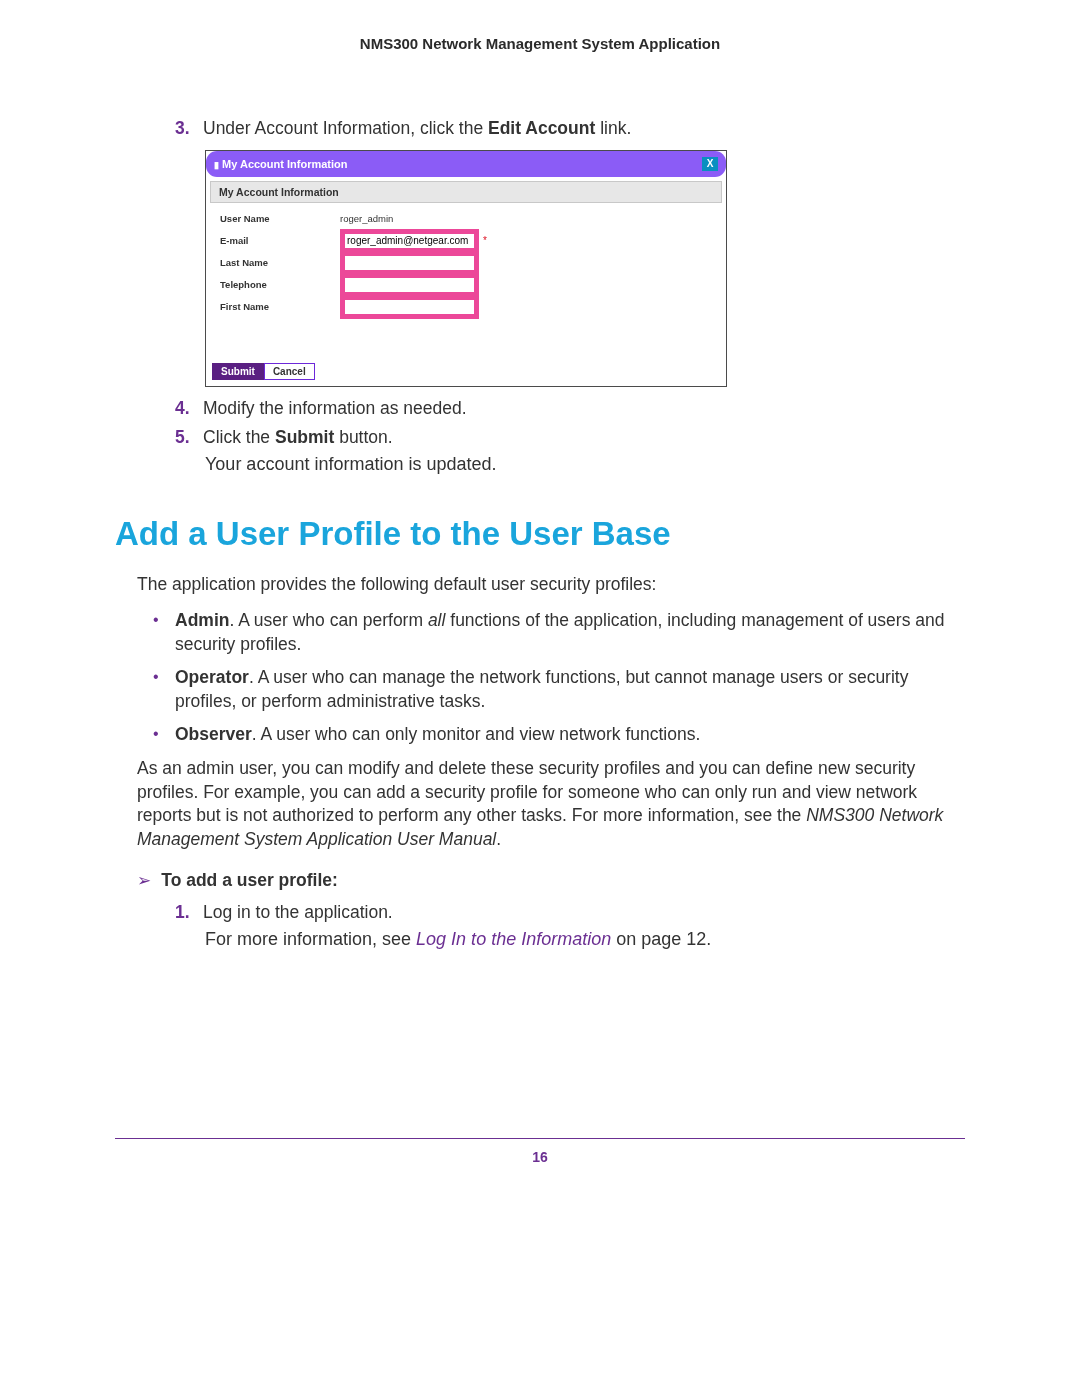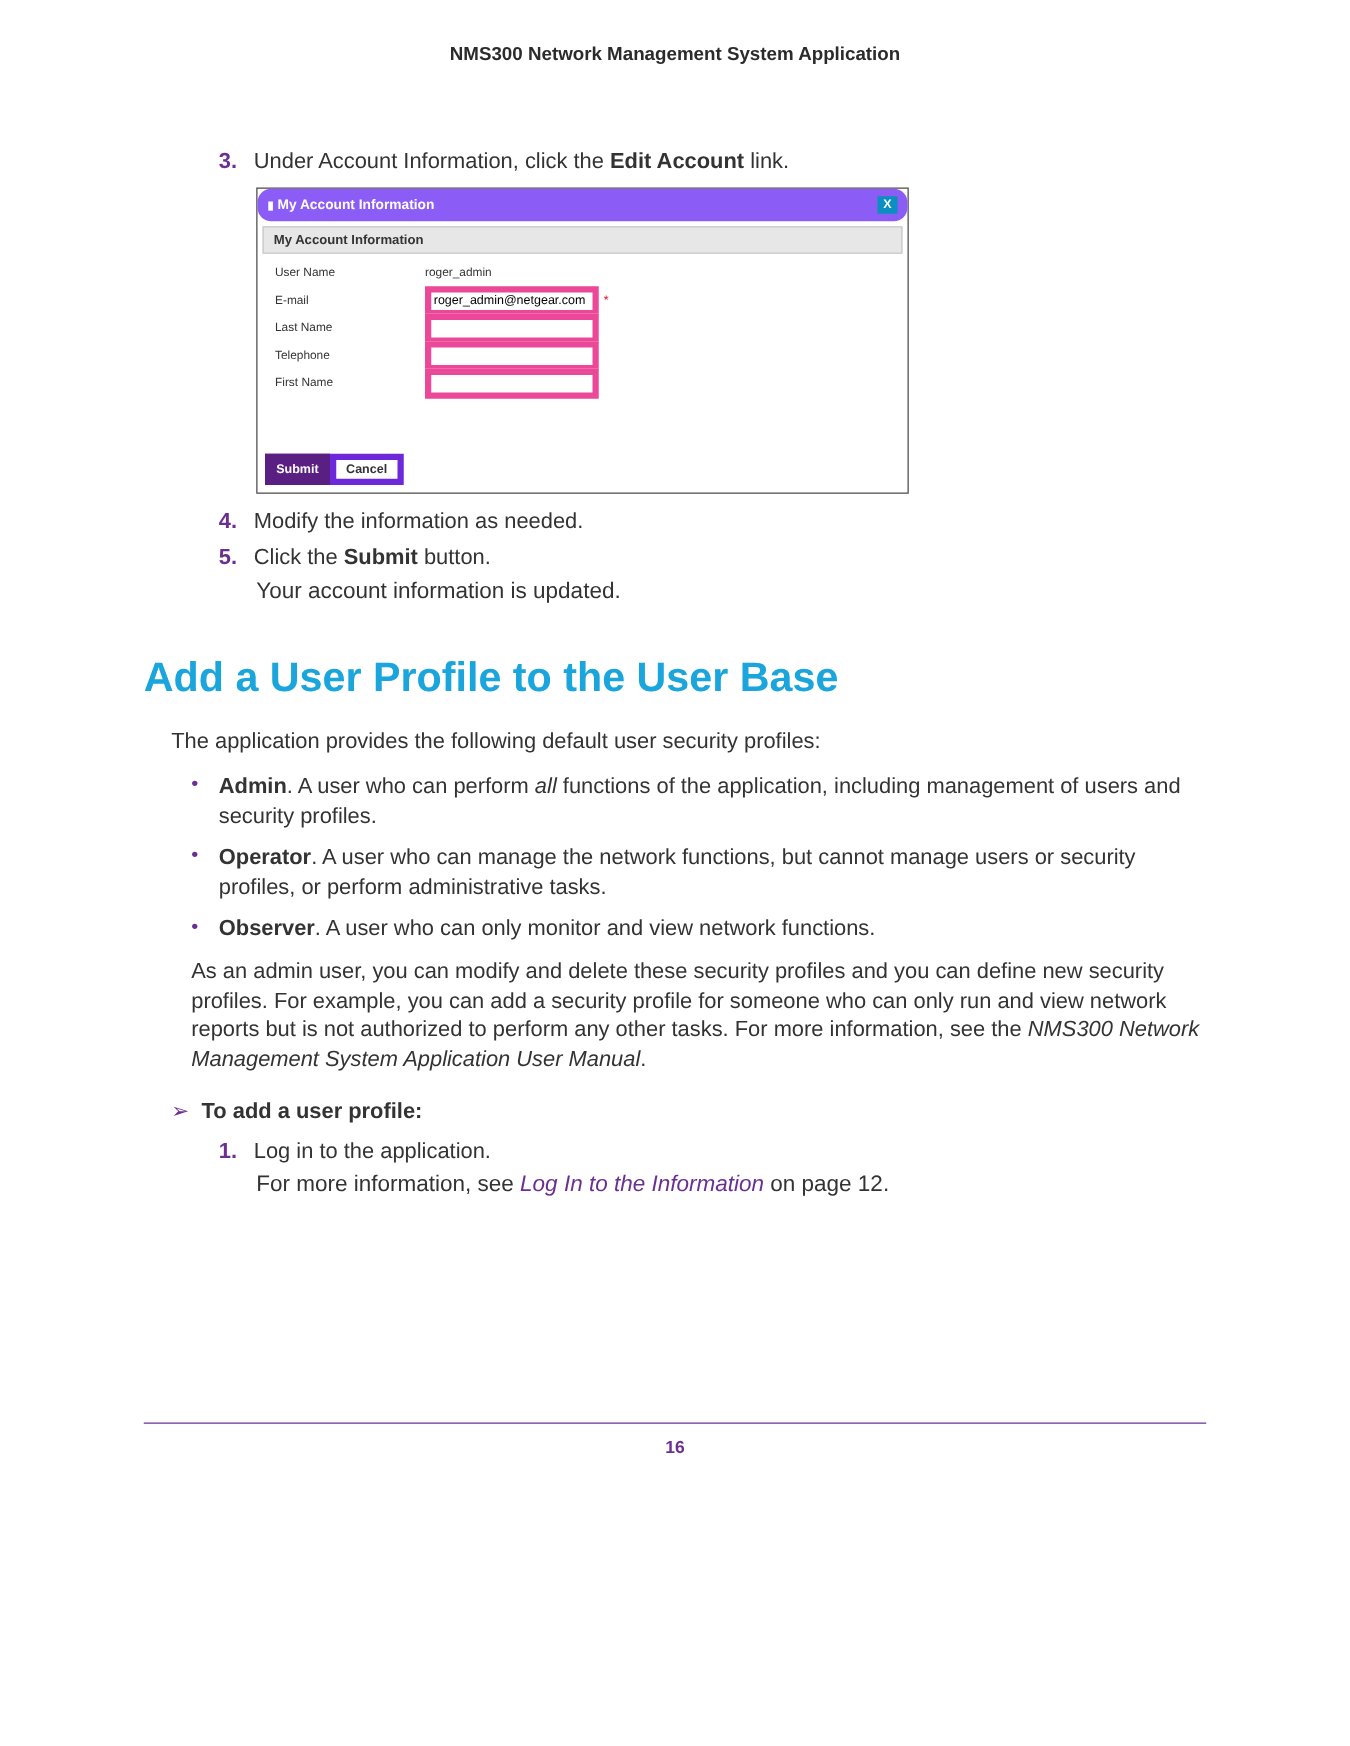--- a/index.html
+++ b/index.html
@@ -76,21 +76,21 @@
   .shot-section {
     background: #e7e7e7;
     border: 1px solid #c8c8c8;
     padding: 4px 8px;
     font-weight: bold;
     color: #333;
     font-size: 10.5px;
   }
   .shot-form { padding: 6px 10px 30px 10px; }
   .frow { display:flex; align-items:center; height: 20px; margin-bottom: 2px; }
-  .flabel { width: 120px; font-weight: normal; color:#333; font-size: 9.5px; }
+  .flabel { width: 120px; font-weight: bold; color:#333; font-size: 9.5px; }
   .fval { font-size: 9.5px; color:#333; }
   .finput {
     border: 5px solid #ec4899;
     width: 125px;
     height: 14px;
     font-size: 10px;
     padding: 0 2px;
   }
   .req { color:#d12; font-size: 10px; margin-left: 4px; }
   .shot-buttons { padding: 6px 6px; display:flex; gap:0; }
@@ -98,21 +98,21 @@
     background: #5a1f82;
     color: #fff;
     border: 1px solid #5a1f82;
     font-size: 10px;
     padding: 2px 8px;
     font-weight: bold;
   }
   .btn-cancel {
     background: #fff;
     color: #333;
-    border: 5px solid #6d28d9;
+    border: 1px solid #6d28d9;
     font-size: 10px;
     padding: 2px 8px;
     font-weight: bold;
   }
 
   .footer {
     position: absolute;
     left: 115px; right: 115px;
     bottom: 30px;
     text-align: center;
@@ -212,21 +212,21 @@
       </div>
     </div>
     <div class="bl-row">
       <div class="bl-dot">•</div>
       <div class="bl-text">
         <b>Observer</b><span>. A user who can only monitor and view network functions.</span>
       </div>
     </div>
   </div>
 
-  <p class="para" style="margin-left:38px; margin-top:4px">
+  <p class="para" style="margin-left:22px; margin-top:4px">
     <span>As an admin user, you can modify and delete these security profiles and you can define new security profiles. For example, you can add a security profile for someone who can only run and view network reports but is not authorized to perform any other tasks. For more information, see the </span><em class="doc">NMS300 Network Management System Application User Manual</em><span>.</span>
   </p>
 
   <div class="proc-head" style="margin-left:22px">
     <span class="proc-arrow">➢</span>
     <b>To add a user profile:</b>
   </div>
 
   <div class="ol-block" style="margin-top:10px">
     <div class="ol-row">

